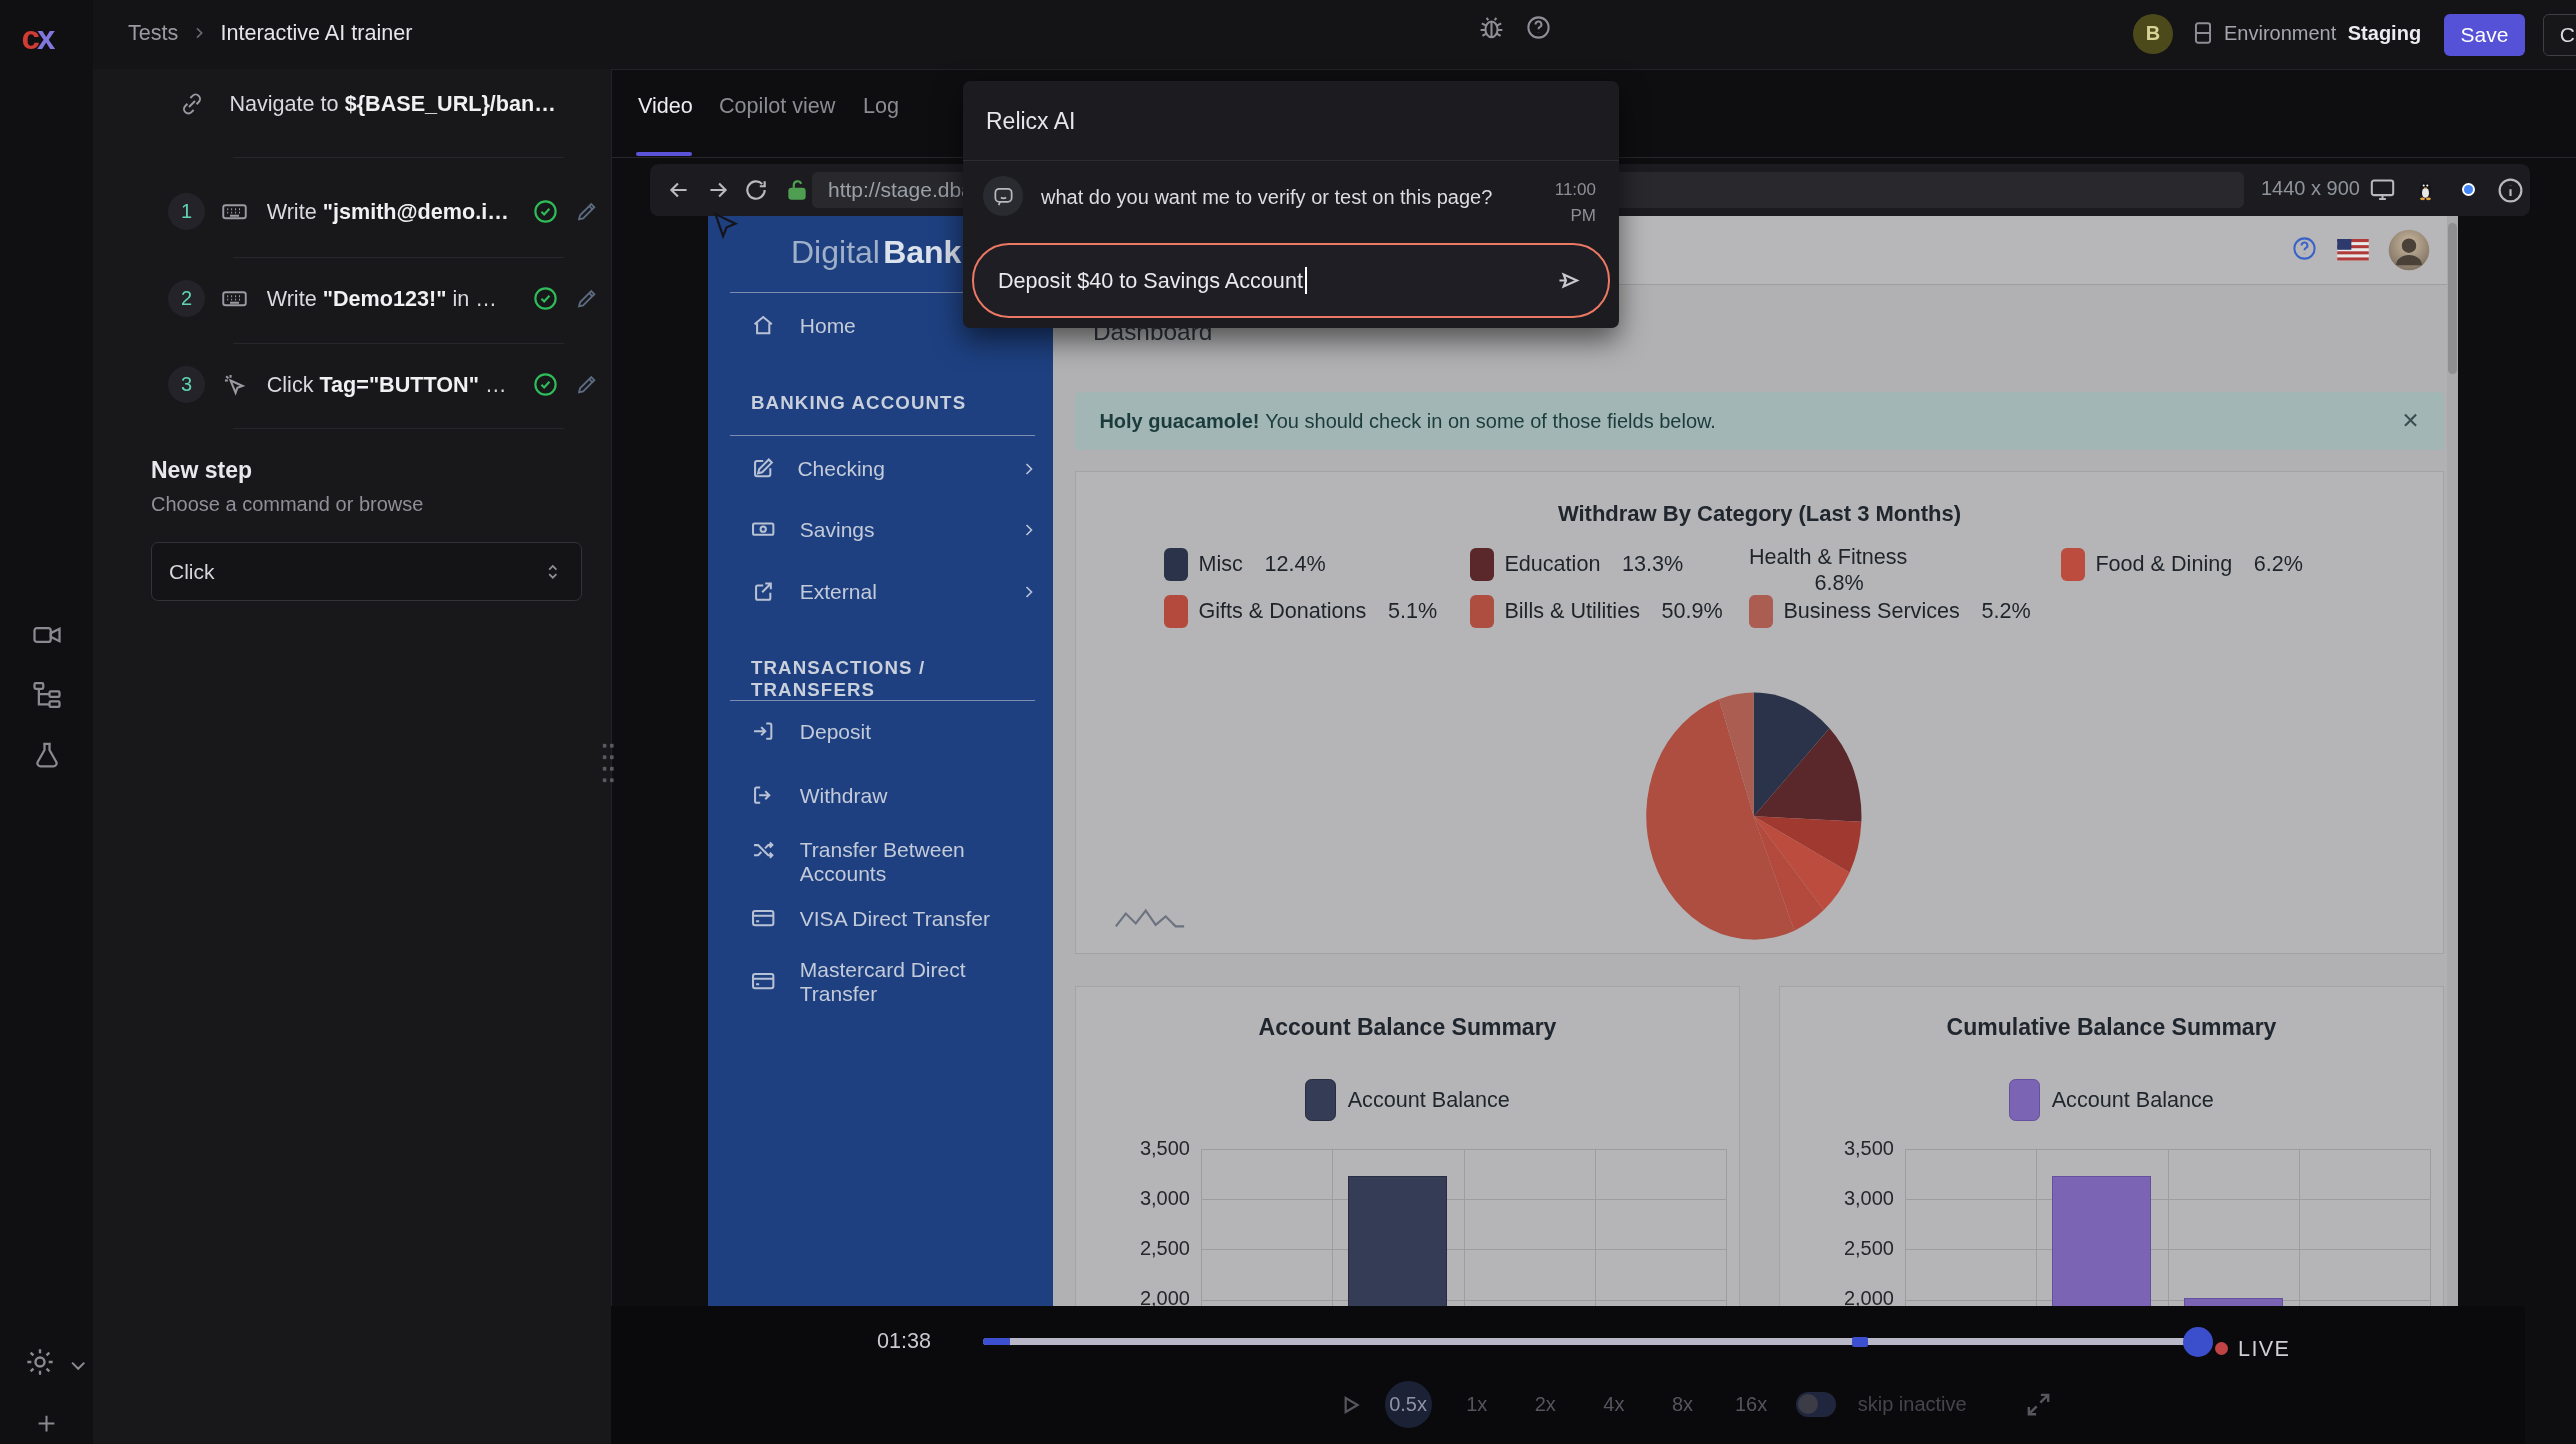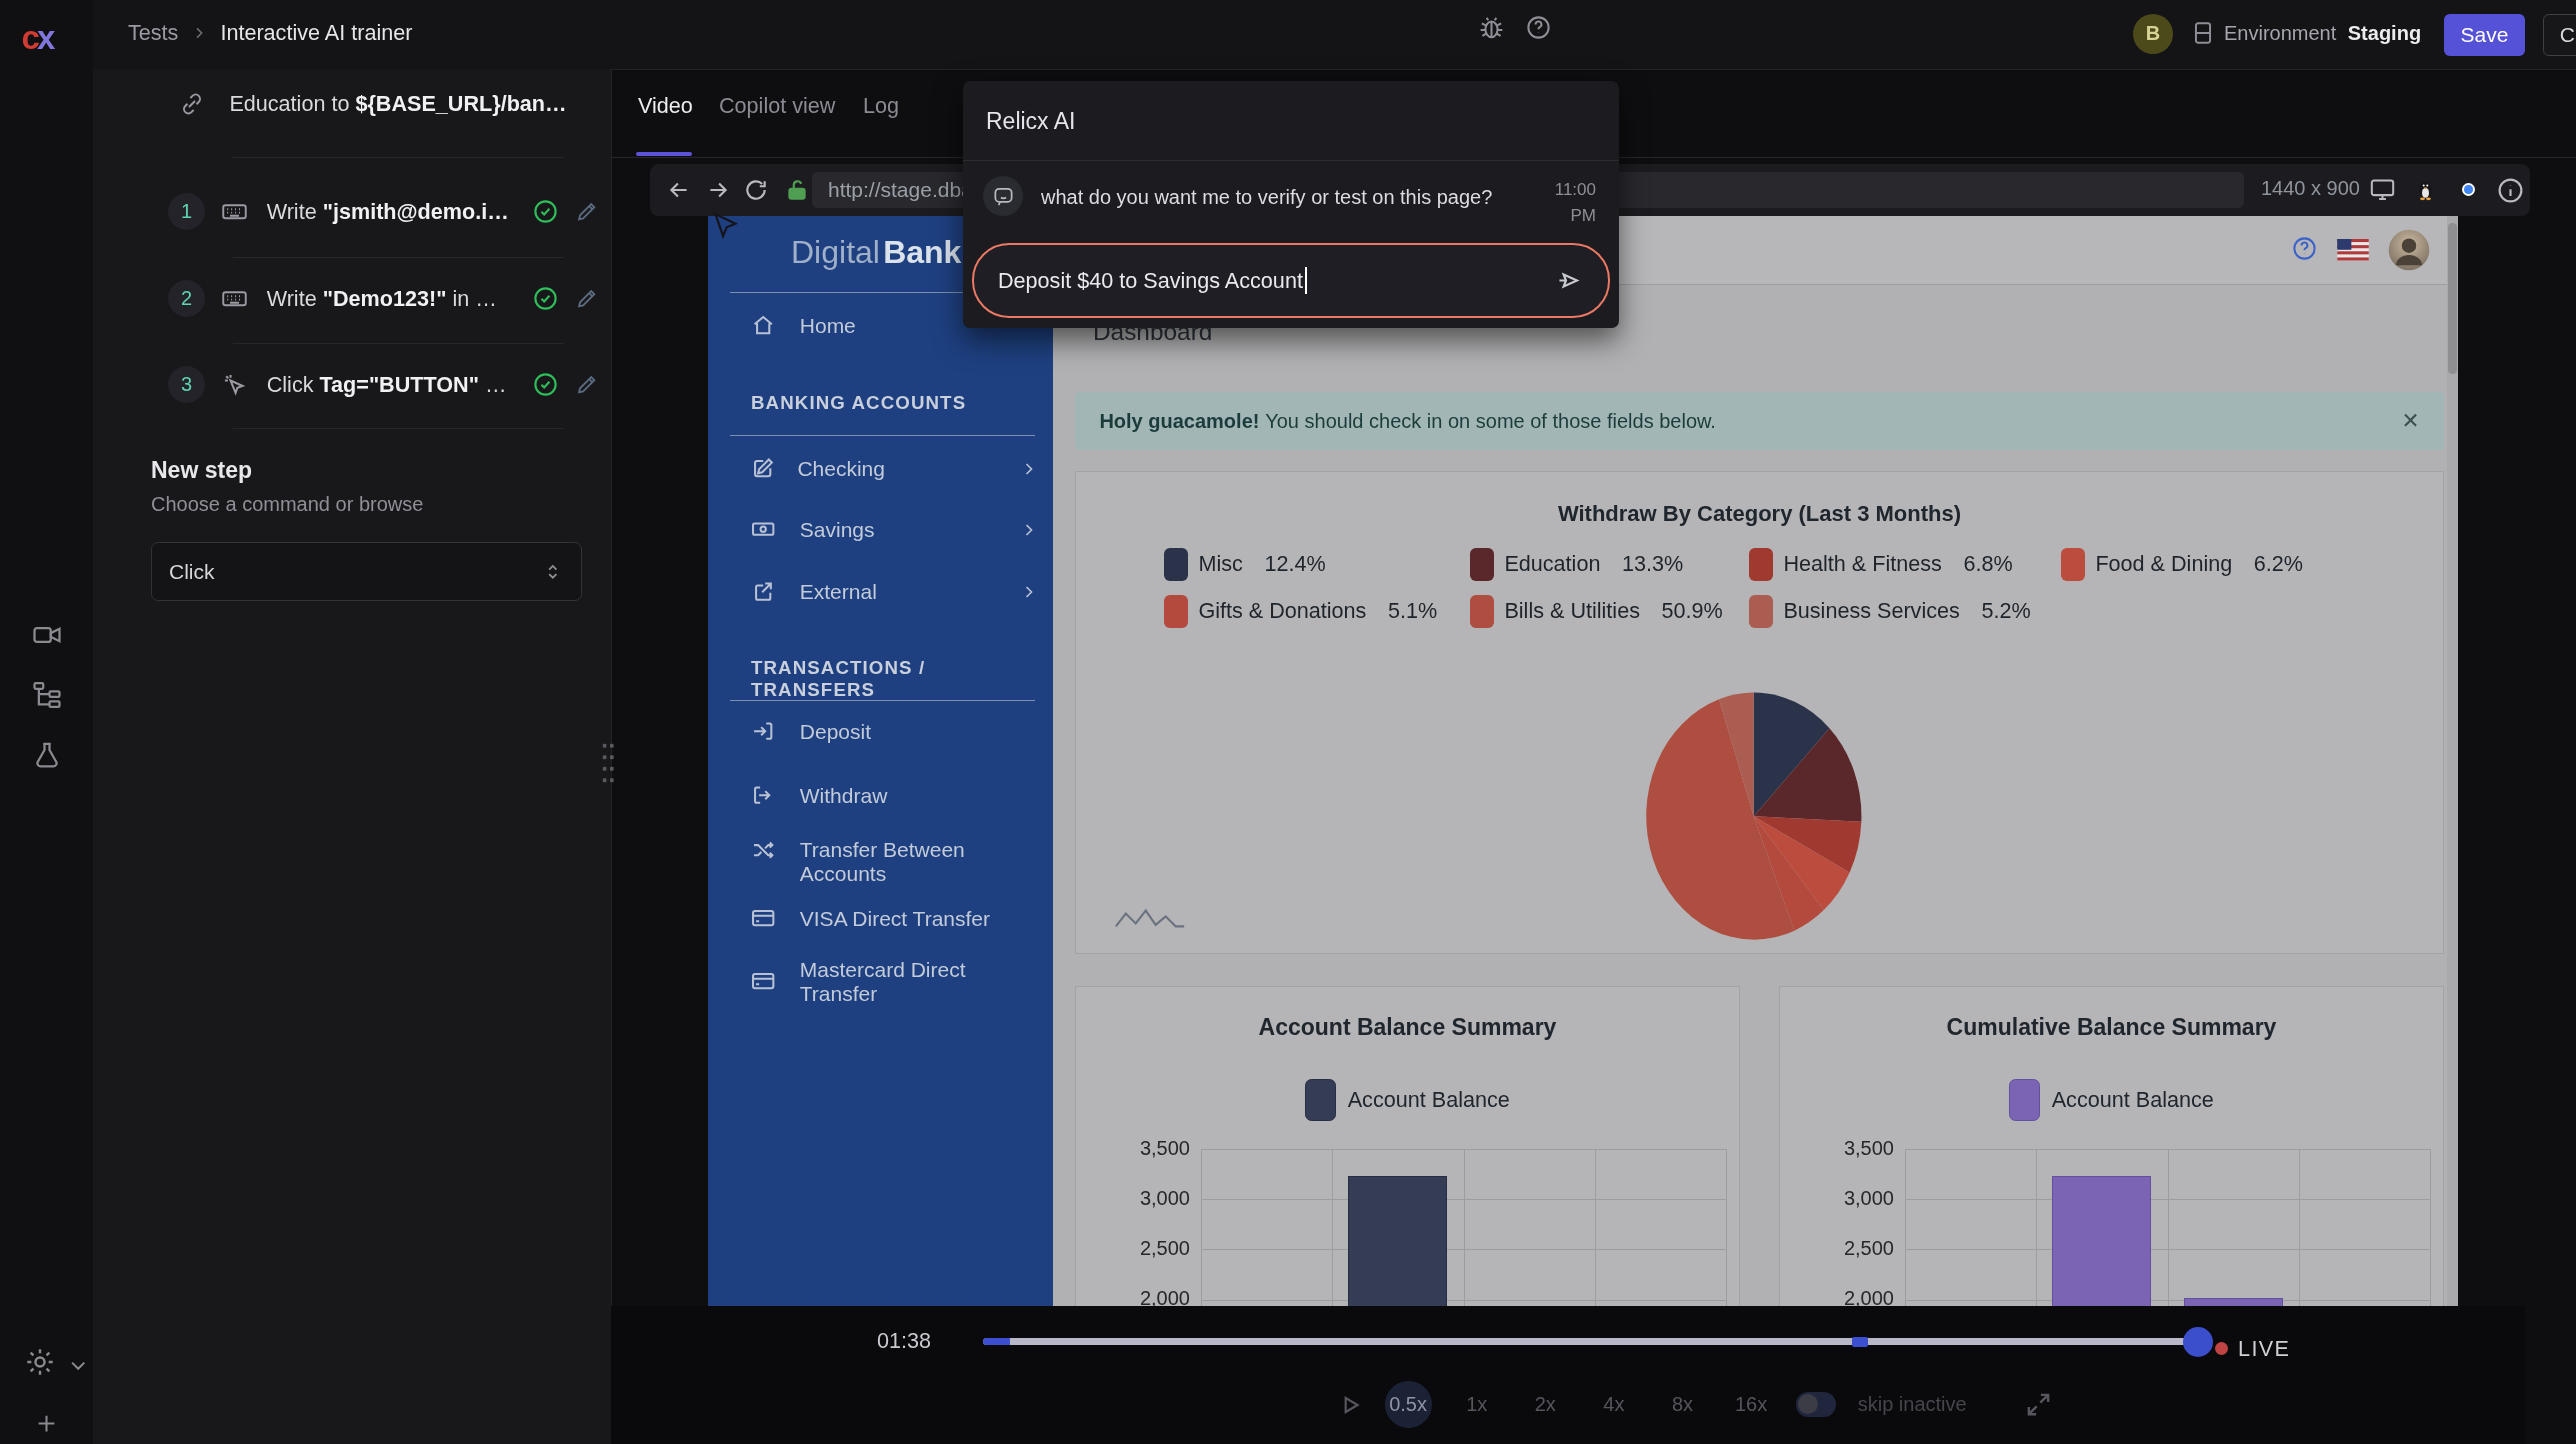--- a/index.html
+++ b/index.html
@@ -212,21 +212,21 @@
   </div>
 
   <div class="a panel">
 
     <div class="a" style="left:86px;top:21.6px;width:403px;display:flex;align-items:center;gap:24.4px;">
       <span class="ic-dim">
         <svg width="26" height="26" viewBox="0 0 24 24" fill="none" stroke="currentColor" stroke-width="1.8">
             <path d="M10.5 6.5l2-2a4 4 0 0 1 5.7 5.7l-2 2M13.5 17.5l-2 2a4 4 0 0 1-5.7-5.7l2-2M9.2 14.8l5.6-5.6"></path>
           </svg>
       </span>
-      <span class="step-text"><span>Education to </span><b>${BASE_URL}/ban…</b></span>
+      <span class="step-text"><span>Navigate to </span><b>${BASE_URL}/ban…</b></span>
     </div>
     <div class="a divider" style="top:88px;"></div>
 
     <div class="a" style="left:75px;top:124px;width:431px;display:flex;align-items:center;">
       <span class="stepnum">1</span>
       <span class="ic-dim" style="margin-left:16px;">
         <svg width="27" height="27" viewBox="0 0 24 24" fill="none" stroke="currentColor" stroke-width="1.7">
             <rect x="2" y="6.5" width="20" height="11.5" rx="2"></rect>
             <path d="M5.5 10h.9M9 10h.9M12.5 10h.9M16 10h.9M5.5 13h.9M9 13h.9M12.5 13h.9M16 13h.9M8 15.8h8"></path>
           </svg>
@@ -524,21 +524,21 @@
         <div class="lg-item" style="left: 88px;">
           <span class="lg-sw" style="background: rgb(42, 51, 73);"></span>
           <span class="lg-lb">Misc</span>
           <span class="lg-vl">12.4%</span>
         </div>
         <div class="lg-item" style="left: 394px;">
           <span class="lg-sw" style="background: rgb(90, 40, 42);"></span>
           <span class="lg-lb">Education</span>
           <span class="lg-vl">13.3%</span>
         </div>
-        <div class="lg-item" style="left: 673px;">
+        <div class="lg-item" style="left: 673px; flex-direction: column;">
           <span class="lg-sw" style="background: rgb(160, 58, 49);"></span>
           <span class="lg-lb">Health &amp; Fitness</span>
           <span class="lg-vl">6.8%</span>
         </div>
         <div class="lg-item" style="left: 985px;">
           <span class="lg-sw" style="background: rgb(187, 76, 62);"></span>
           <span class="lg-lb">Food &amp; Dining</span>
           <span class="lg-vl">6.2%</span>
         </div>
       </div>

